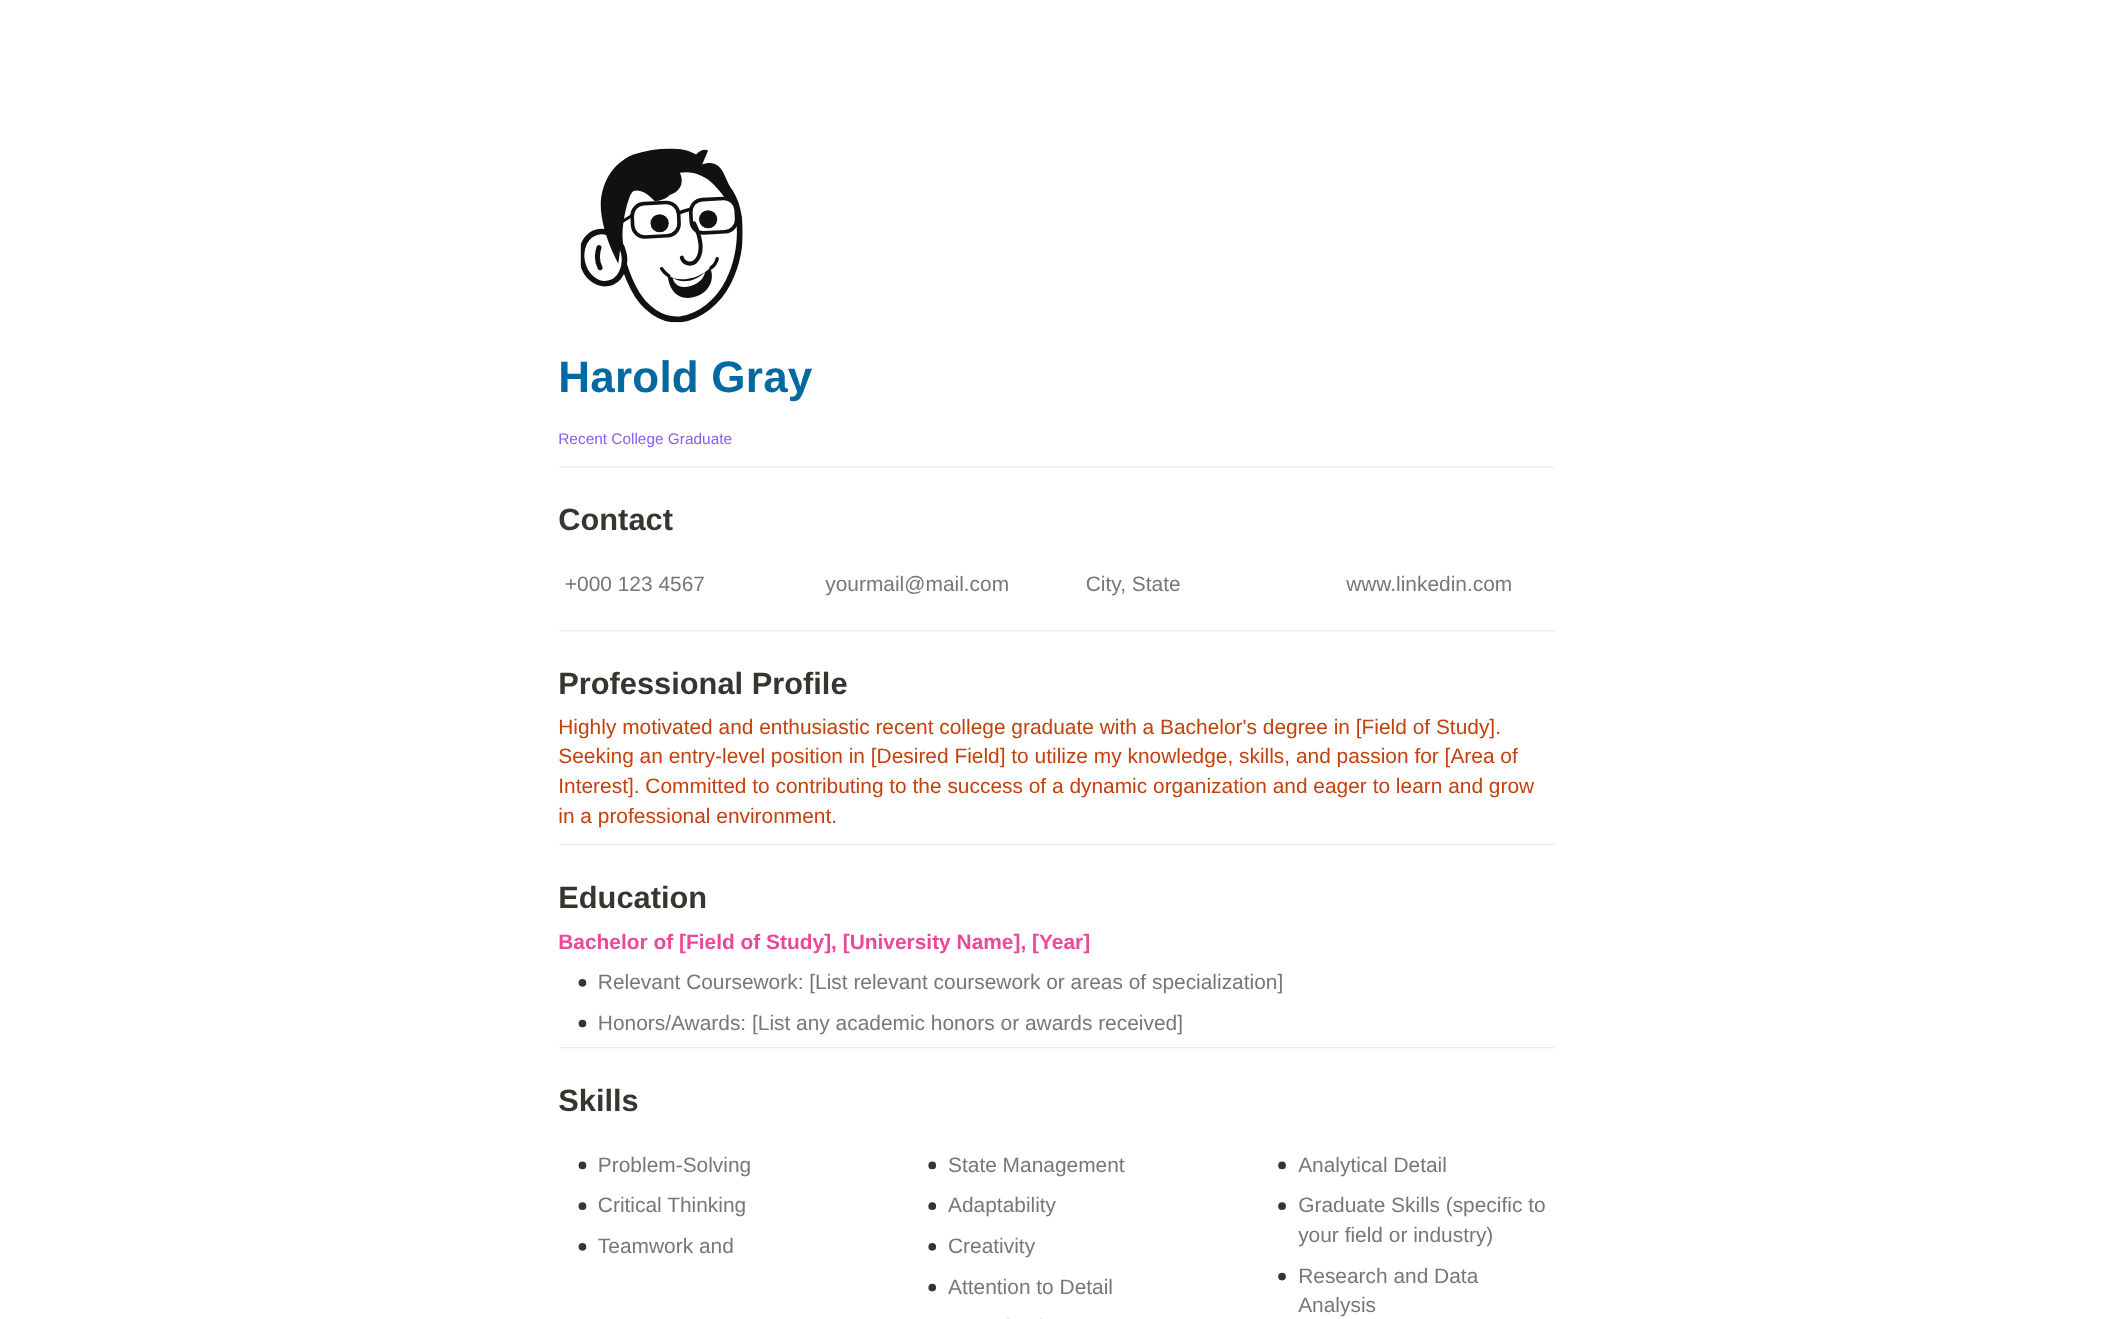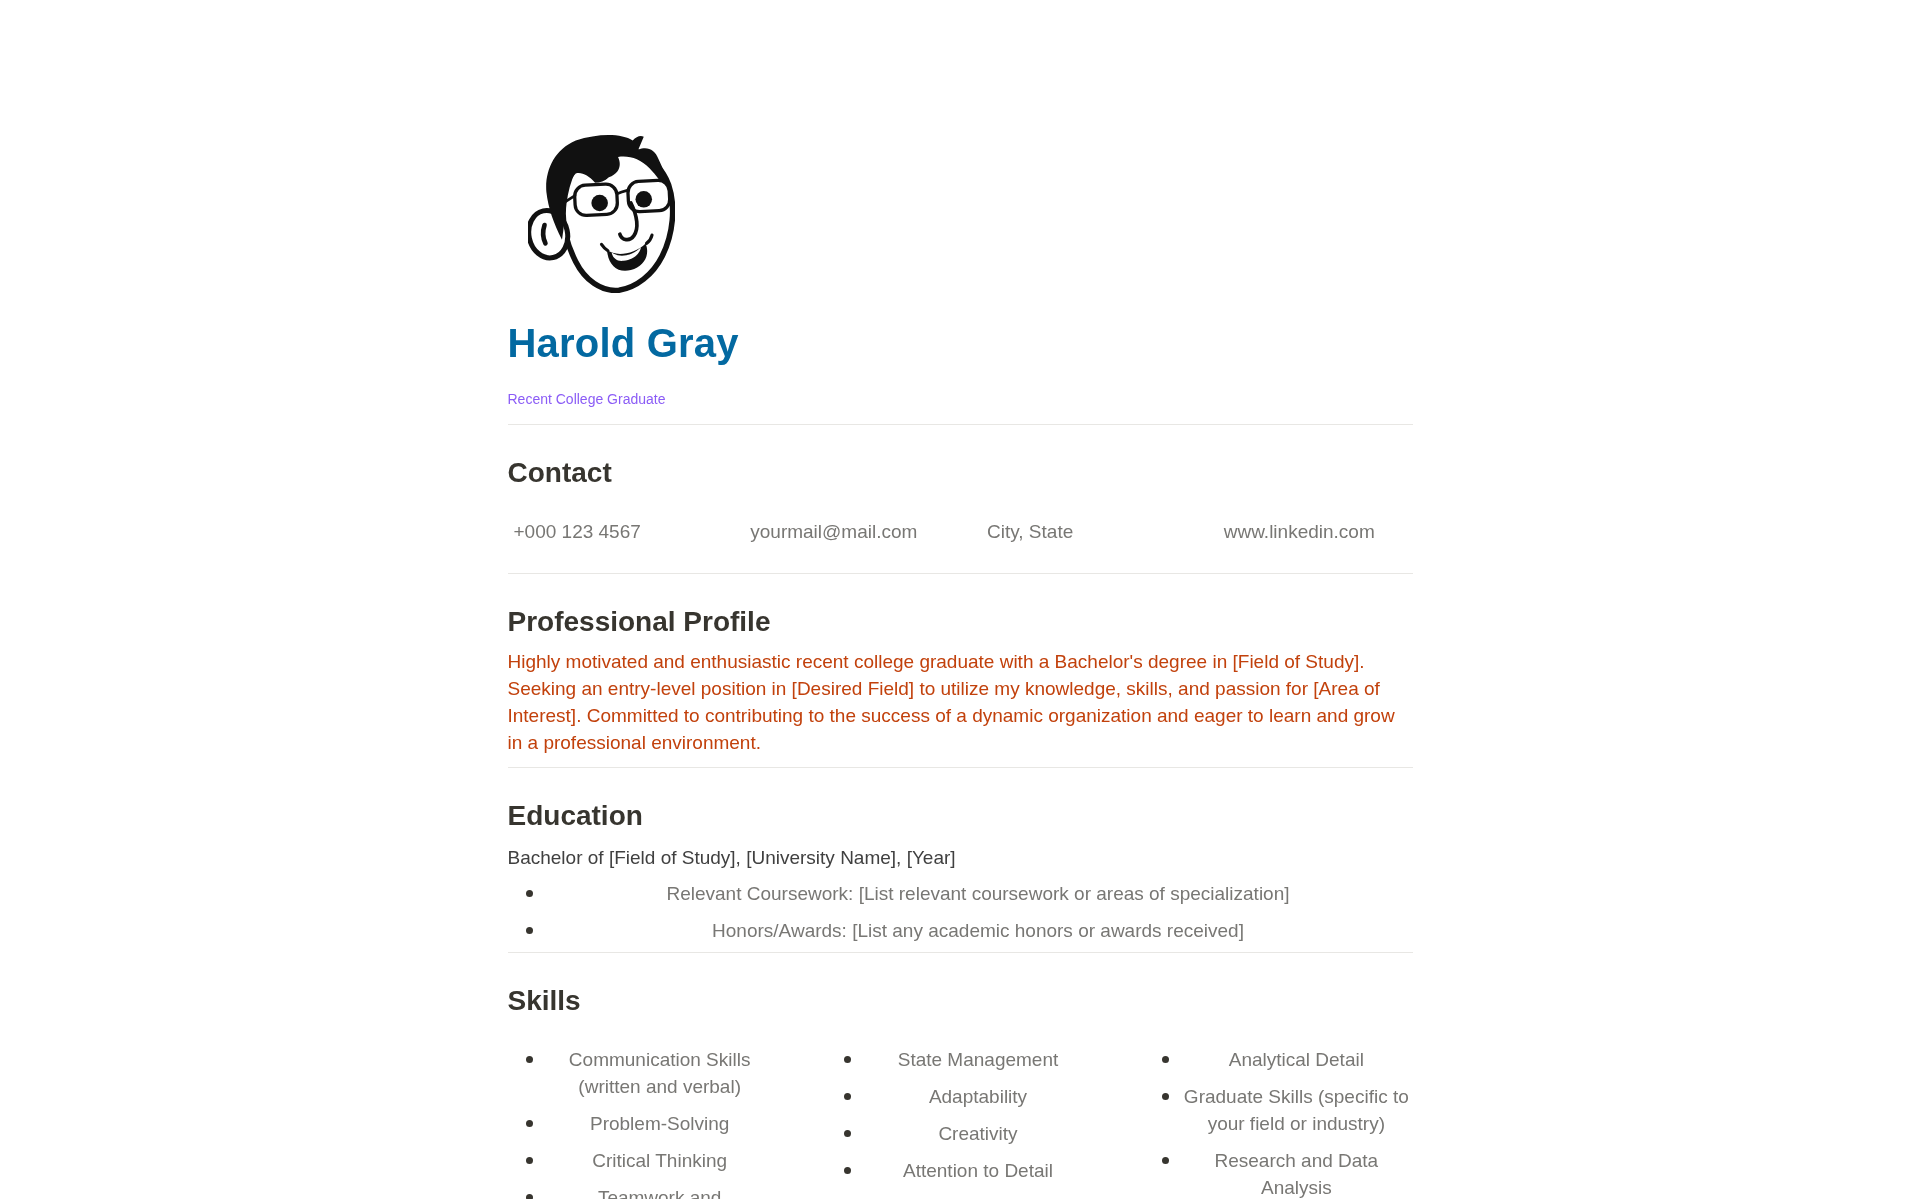--- a/index.html
+++ b/index.html
@@ -30,25 +30,25 @@
   }
 
   .contact-grid {
     display: grid; grid-template-columns: repeat(4, 1fr); column-gap: 42px;
     margin-top: 30px; font-size: 19px; line-height: 27px; color: #787774;
   }
   .contact-cell { padding-left: 6px; white-space: nowrap; }
 
   .body-text { font-size: 19px; line-height: 27px; color: #c2410c; margin: 11px 0 0 0; }
 
-  .degree { font-size: 19px; line-height: 27px; font-weight: 400; color: #404040; margin: 13px 0 0 0; }
+  .degree { font-size: 19px; line-height: 27px; font-weight: 700; color: #ec4899; margin: 13px 0 0 0; }
 
   ul.bullets {
     list-style: none; margin: 9px 0 0 0; padding: 0;
-    font-size: 19px; line-height: 27px; color: #787774; text-align: center;
+    font-size: 19px; line-height: 27px; color: #787774;
   }
   ul.bullets li { position: relative; padding-left: 36px; margin-bottom: 10px; }
   ul.bullets li:last-child { margin-bottom: 0; }
   ul.bullets li::before {
     content: ""; position: absolute; left: 18px; top: 10px;
     width: 7px; height: 7px; border-radius: 50%; background: #37352f;
   }
 
   .skills-grid {
     display: grid; grid-template-columns: repeat(3, 1fr); column-gap: 50px;
@@ -130,21 +130,20 @@
   <ul class="bullets">
     <li>Relevant Coursework: [List relevant coursework or areas of specialization]</li>
     <li>Honors/Awards: [List any academic honors or awards received]</li>
   </ul>
 
   <hr class="divider after-list">
 
   <h2 class="section-heading">Skills</h2>
   <div class="skills-grid">
     <ul class="bullets">
-      <li>Communication Skills (written and verbal)</li>
       <li>Problem-Solving</li>
       <li>Critical Thinking</li>
       <li>Teamwork and</li>
     </ul>
     <ul class="bullets">
       <li>State Management</li>
       <li>Adaptability</li>
       <li>Creativity</li>
       <li>Attention to Detail</li>
       <li>Organization</li>

